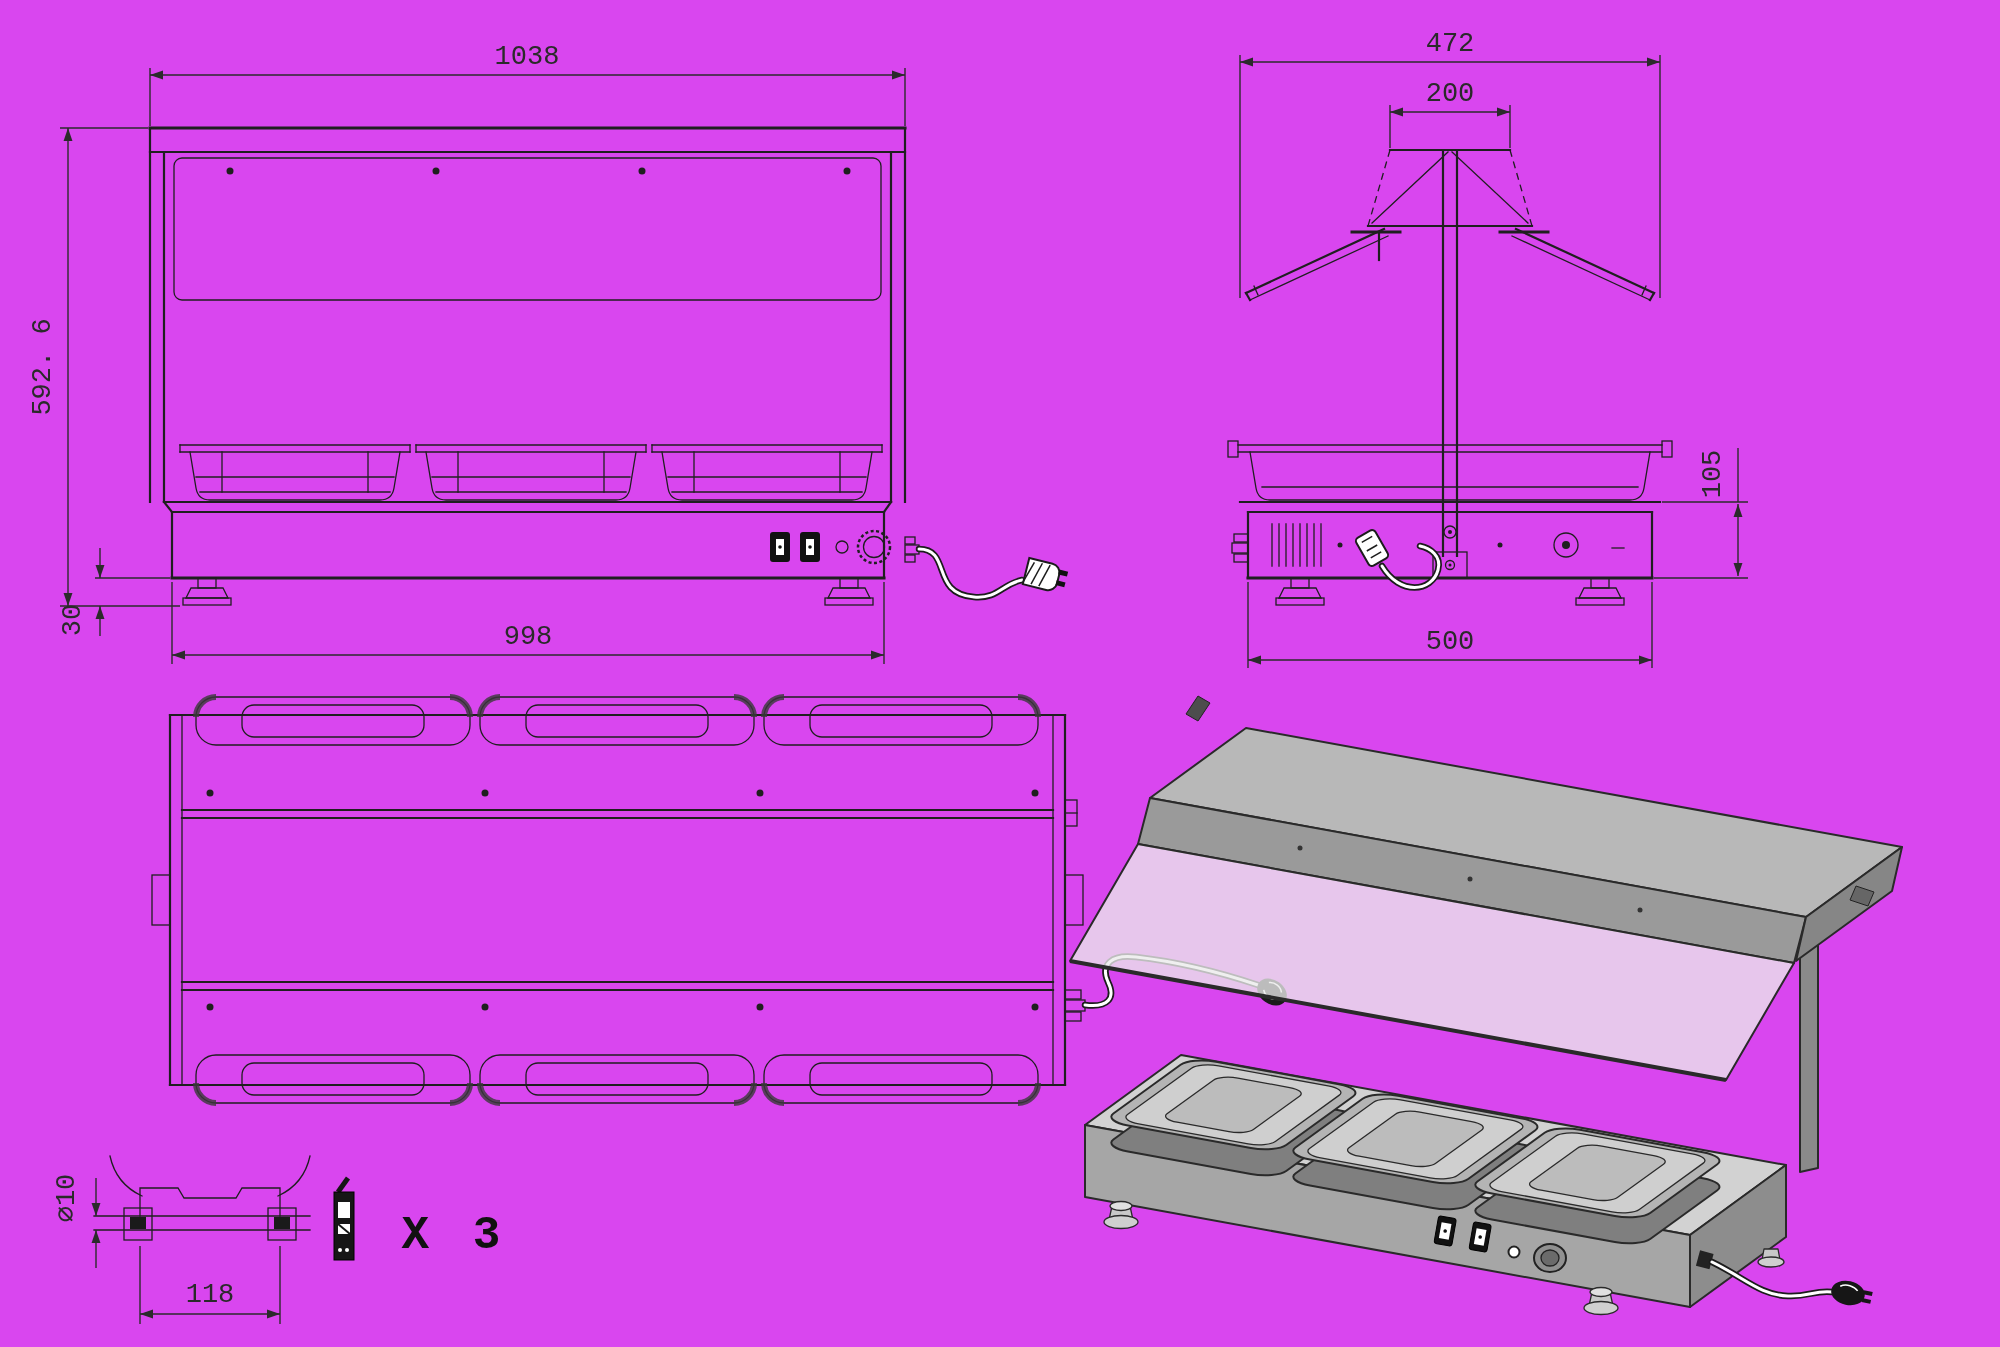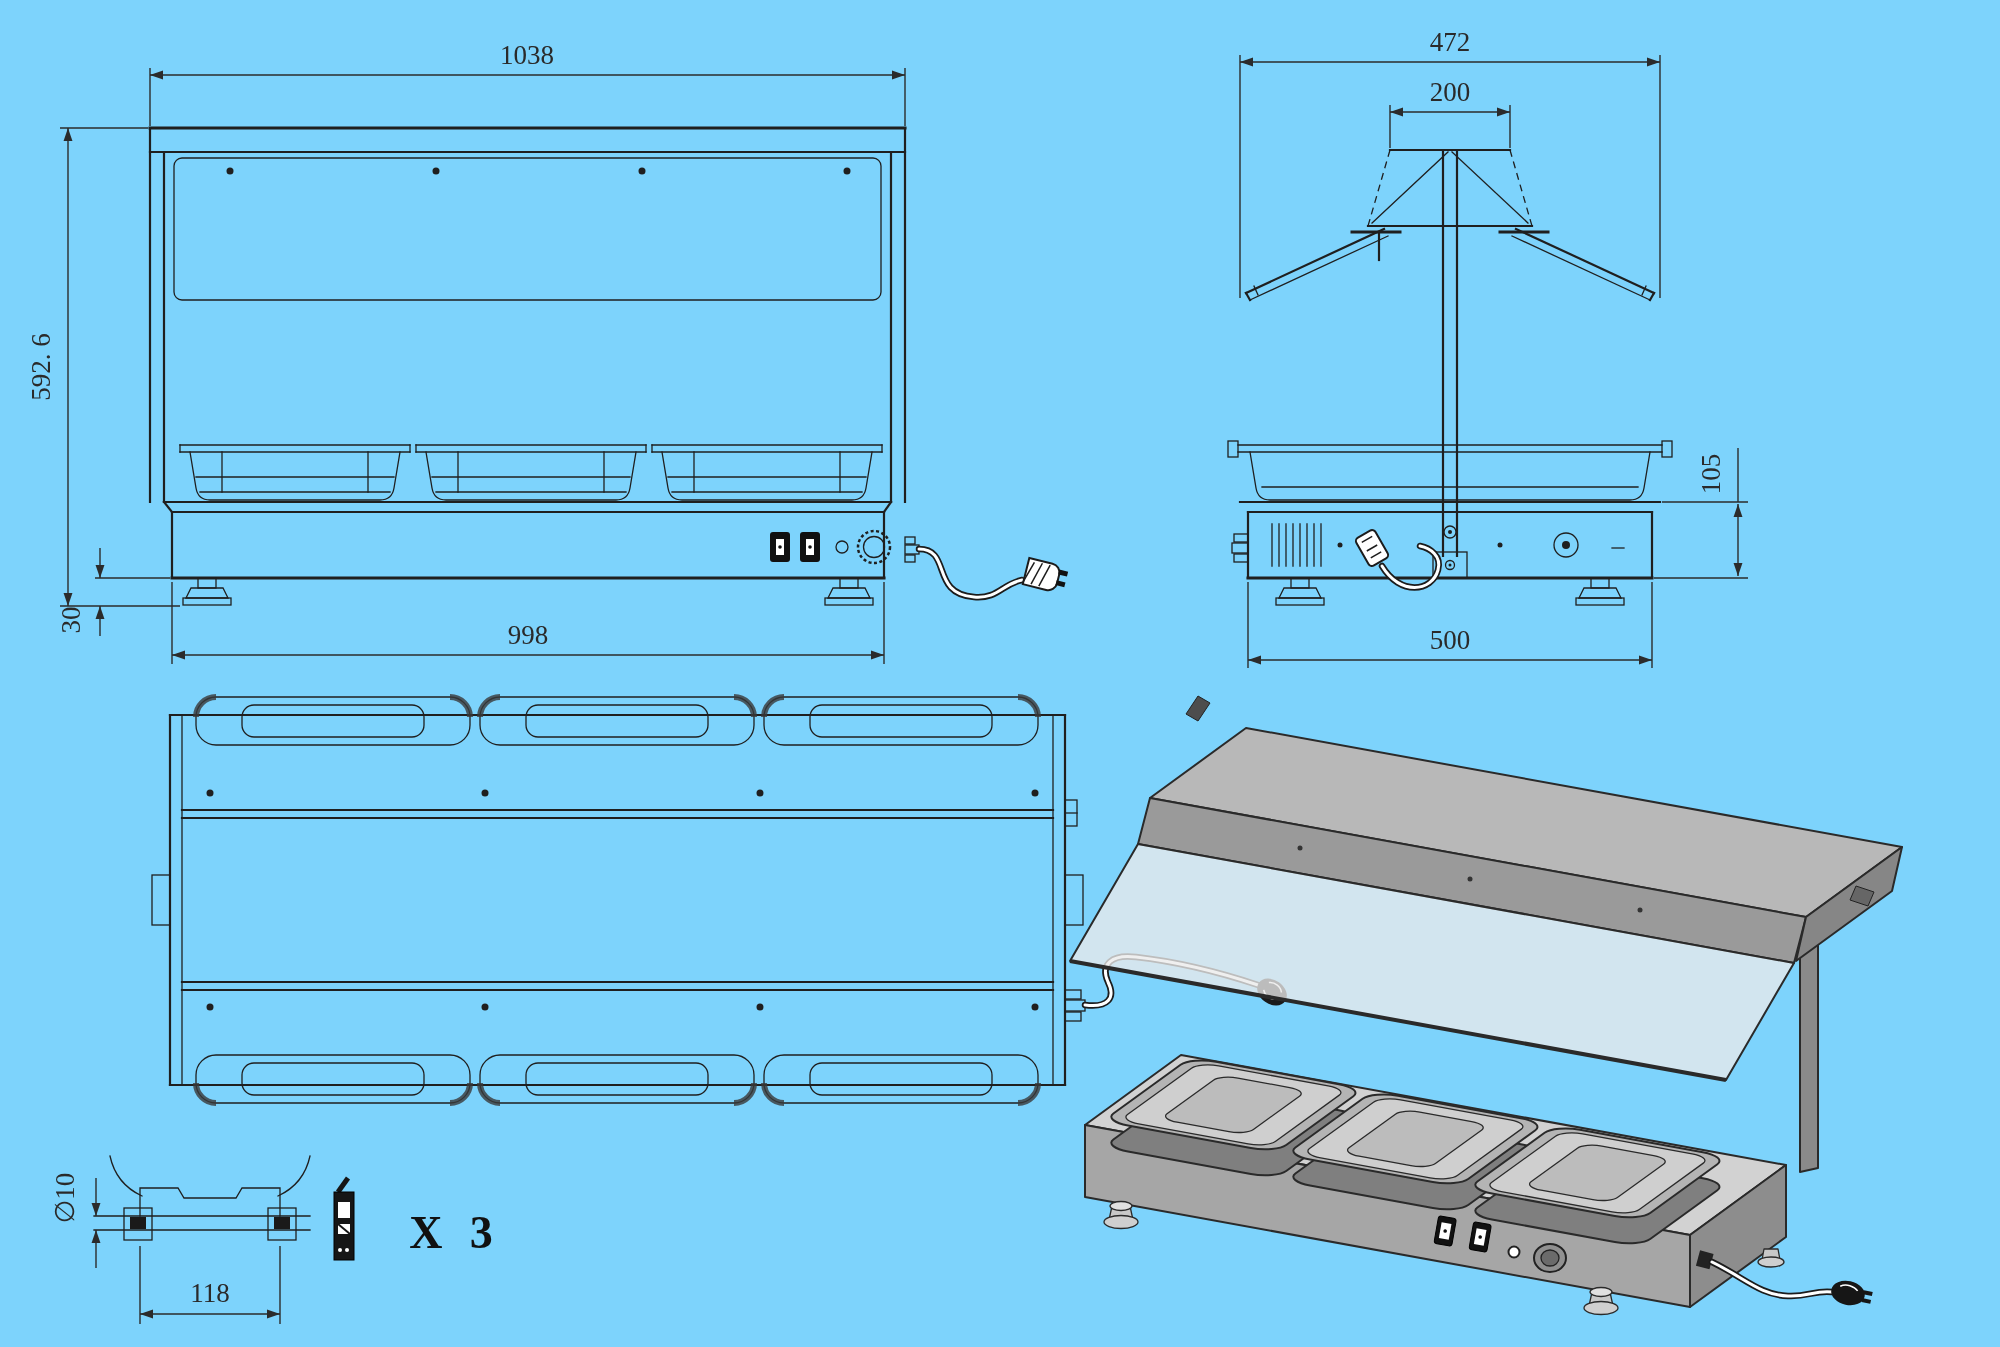--- a/index.html
+++ b/index.html
@@ -1,17 +1,17 @@
 <!DOCTYPE html>
 <html><head>
 <meta charset="utf-8">
 <style>
   html,body{margin:0;padding:0;background:#ffffff;}
-  .page{position:relative;width:2000px;height:1347px;background:#7dd3fc;overflow:hidden;
-        font-family:Liberation Serif, serif;}
+  .page{position:relative;width:2000px;height:1347px;background:#d946ef;overflow:hidden;
+        font-family:Liberation Mono, monospace;}
   svg{display:block;}
   .ln{stroke:#1f1f1f;stroke-width:2.2;fill:none;stroke-linecap:square;}
   .lnt{stroke:#1f1f1f;stroke-width:1.3;fill:none;stroke-linecap:square;}
   .lnk{stroke:#1f1f1f;stroke-width:3;fill:none;stroke-linecap:square;}
   .dsh{stroke:#1f1f1f;stroke-width:1.3;fill:none;stroke-dasharray:7 5;}
   .dim{stroke:#2b2b2b;stroke-width:1.4;fill:none;}
   .dimtext{font-size:27px;fill:#2a2a2a;text-anchor:middle;}
   .qtytext{font-size:46px;font-weight:bold;fill:#111;text-anchor:middle;letter-spacing:8px;}
   .dot{fill:#1f1f1f;stroke:none;}
   .iso{stroke:#2a2a2a;stroke-width:2;stroke-linejoin:round;}

